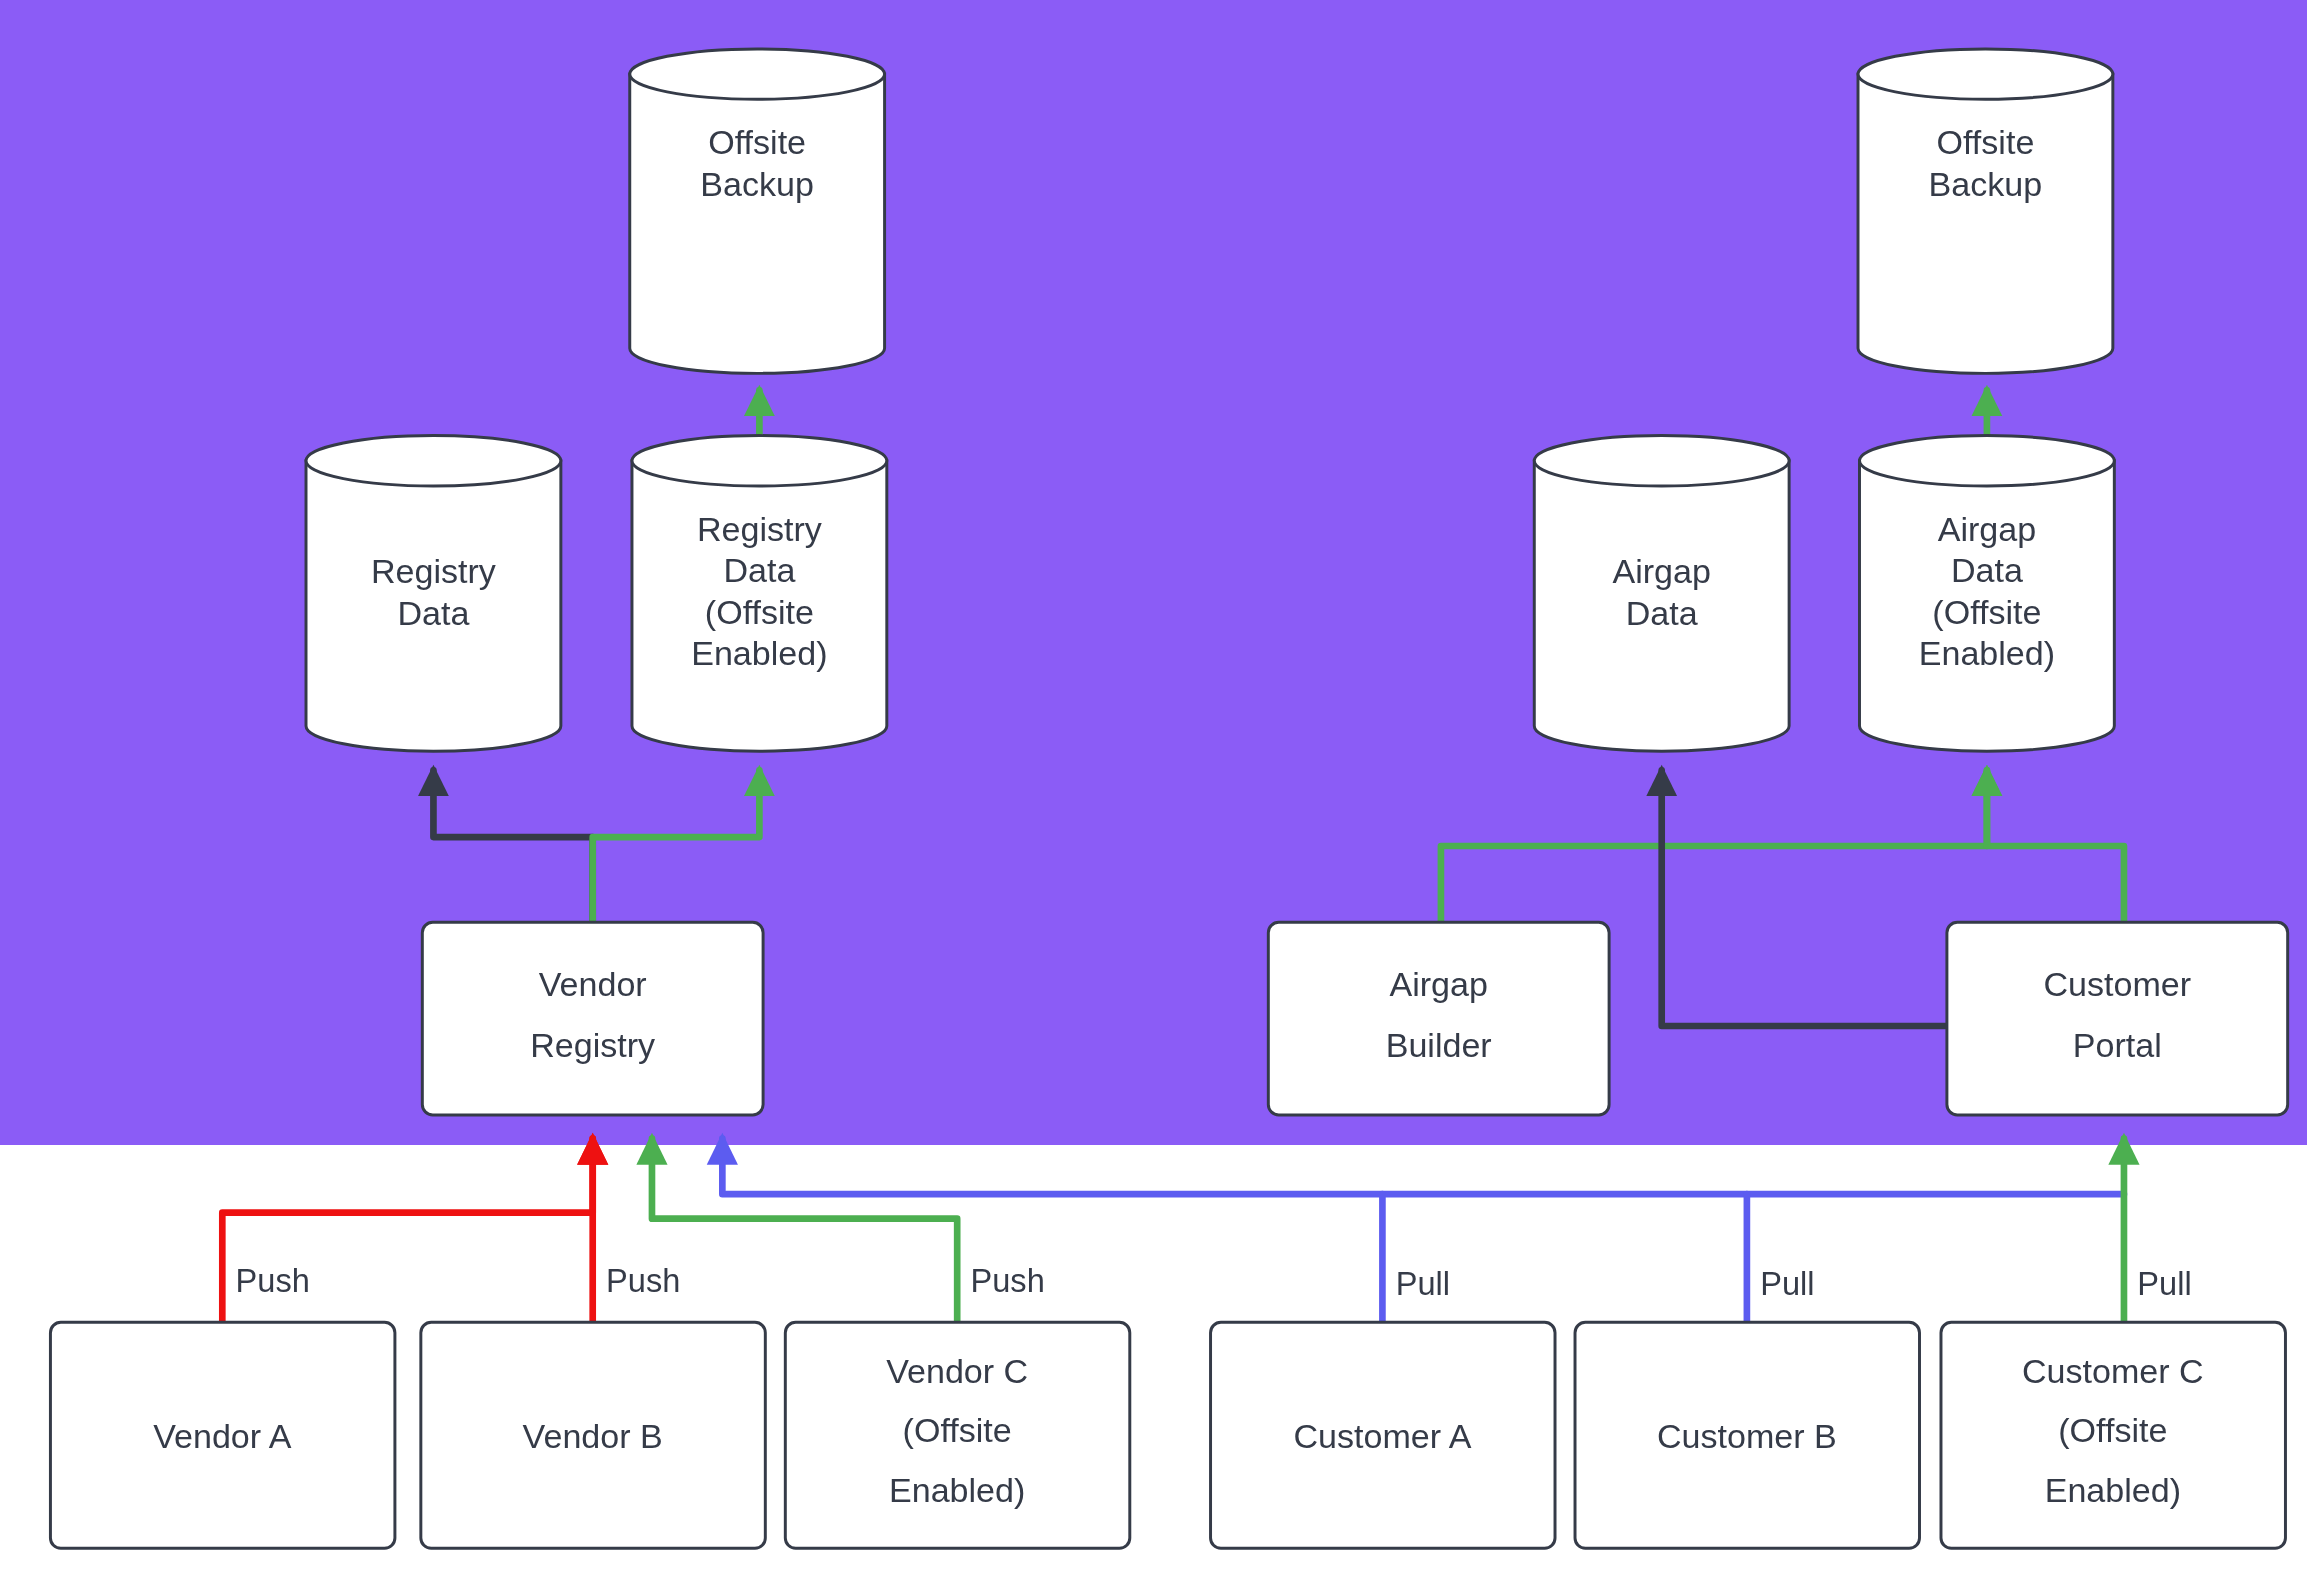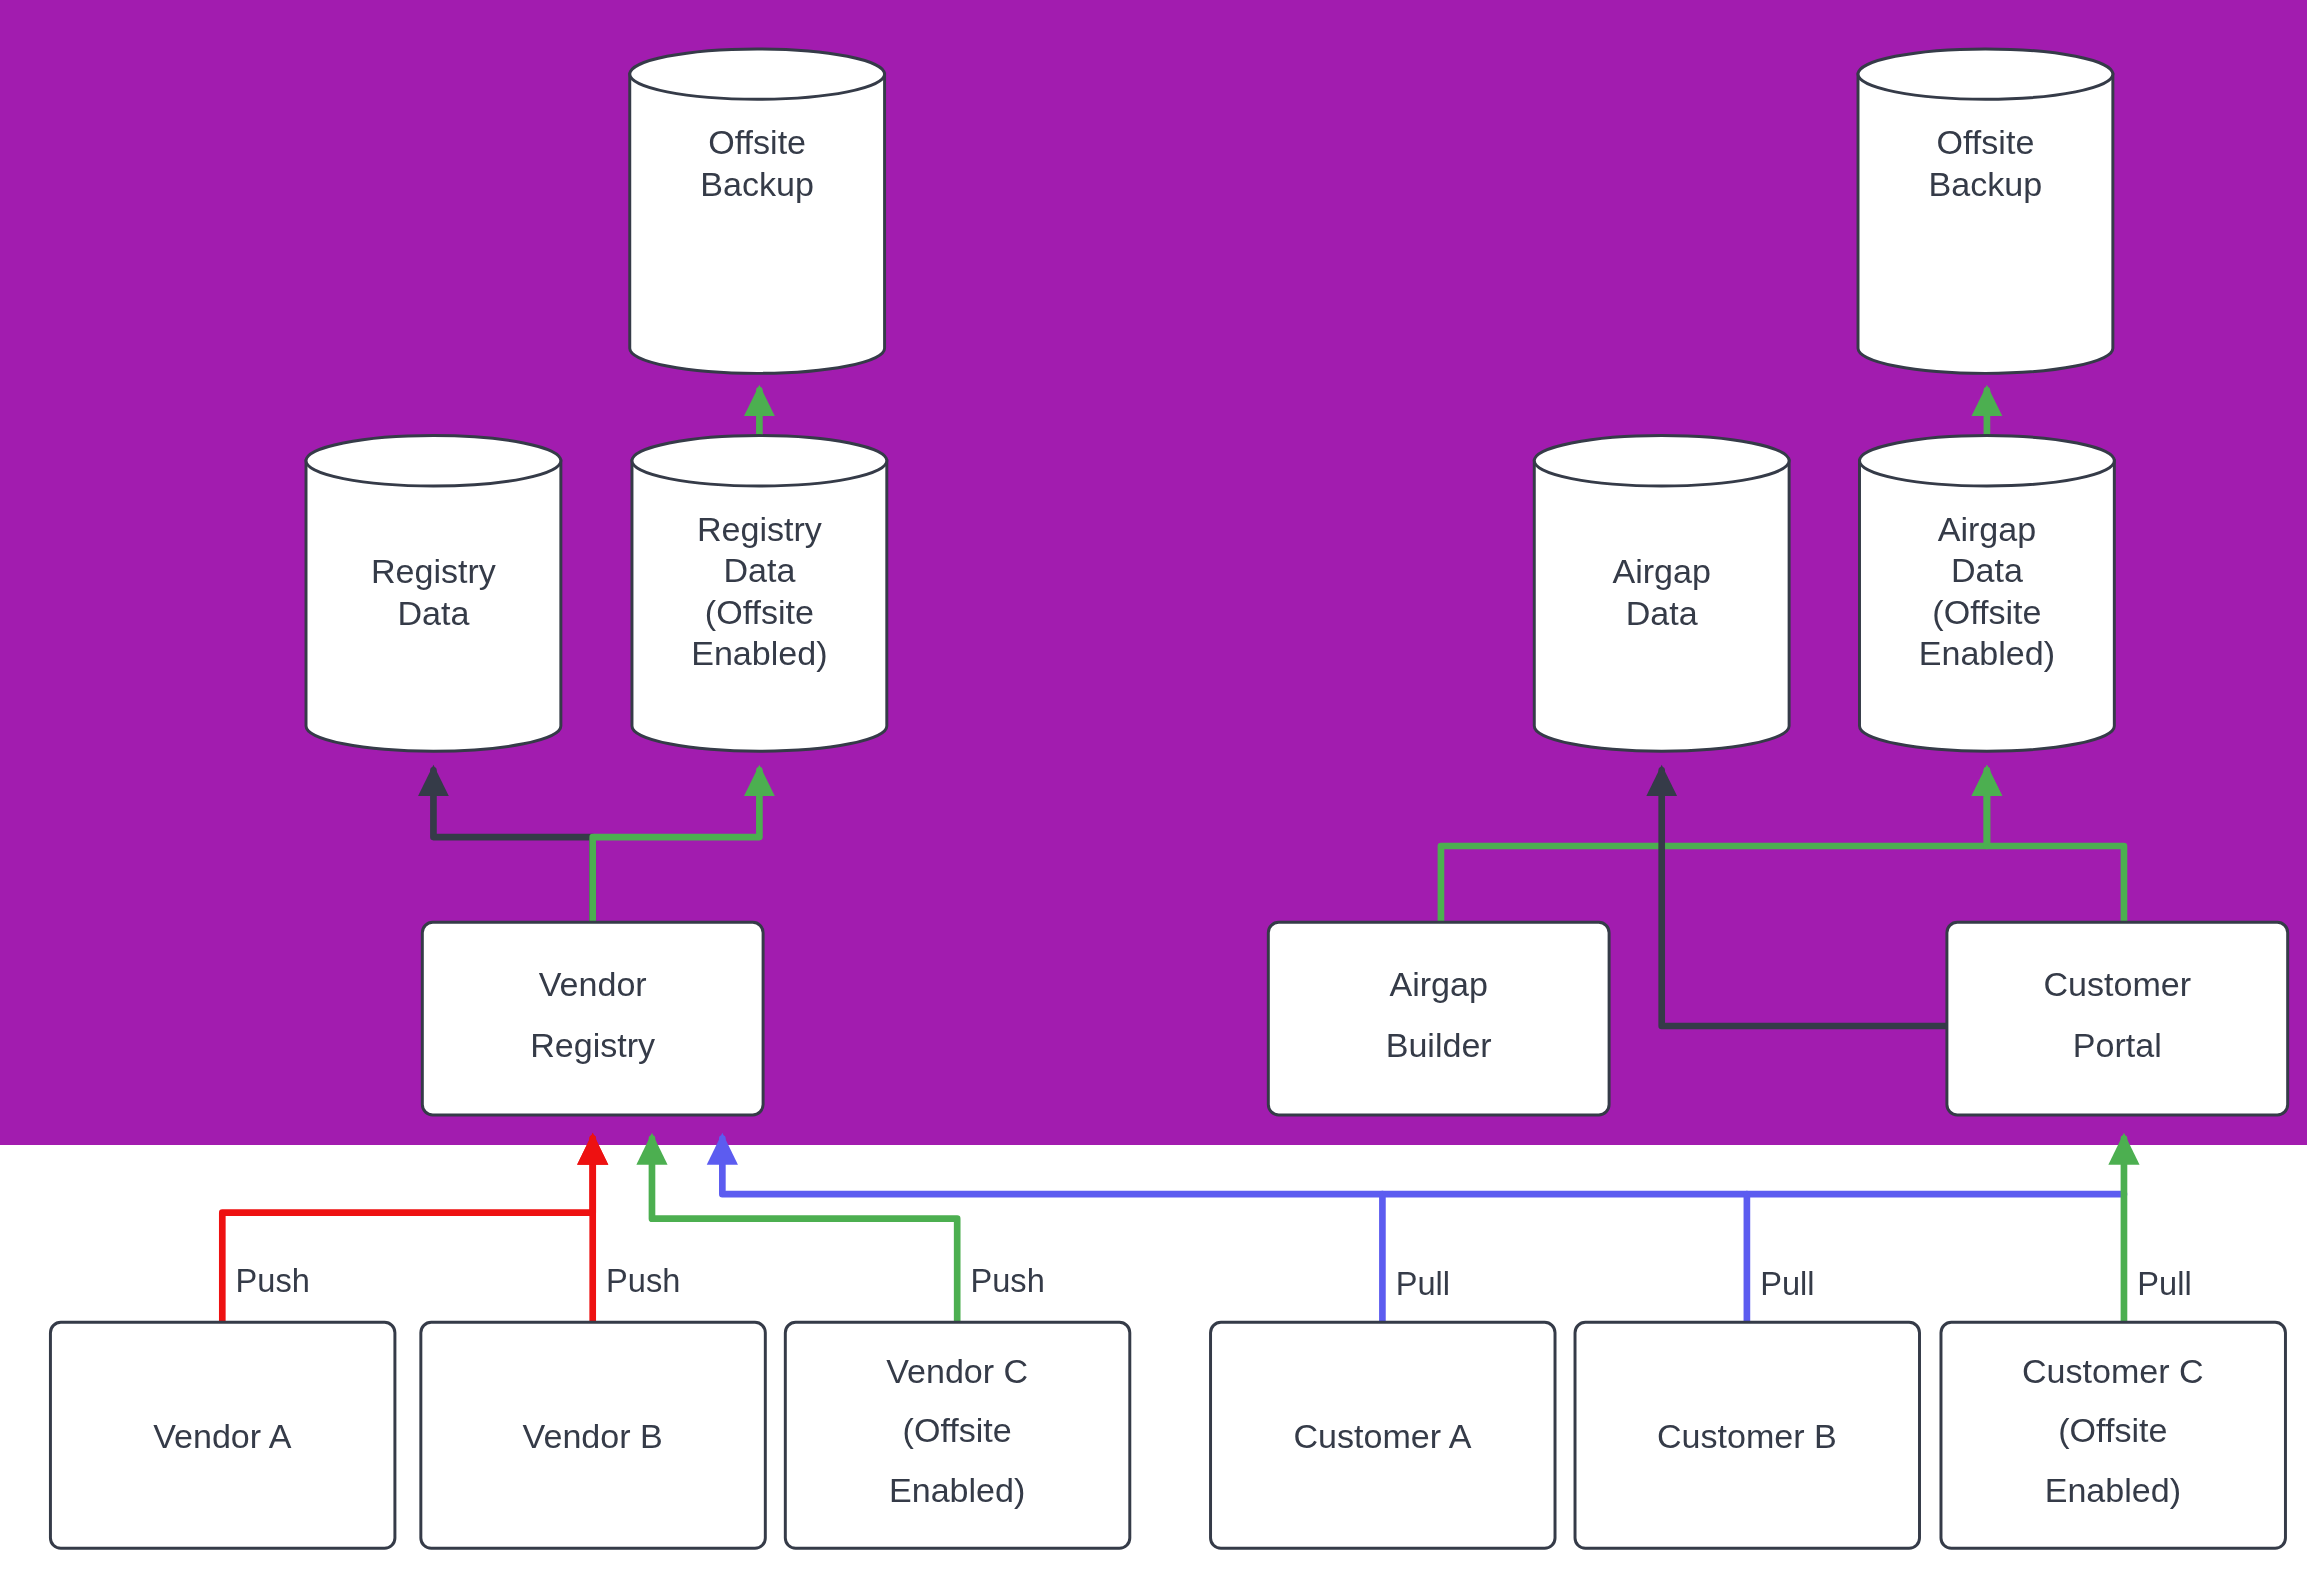--- a/index.html
+++ b/index.html
@@ -1,18 +1,18 @@
 <!DOCTYPE html>
 <html style="font-size:12px"><head>
 <meta charset="utf-8">
 <style>
   html,body{margin:0;padding:0;background:#ffffff;}
   body{width:2307px;height:1592px;overflow:hidden;
        font-family:"Liberation Sans","DejaVu Sans",sans-serif;}
-  #stage{position:relative;width:2307px;height:1145px;background:#a21caf;}
+  #stage{position:relative;width:2307px;height:1145px;background:#8b5cf6;}
   svg#diagram{position:absolute;left:0;top:0;width:2307px;height:1592px;display:block;}
   .nodeText{font-family:"Liberation Sans","DejaVu Sans",sans-serif;
             font-size:46px;fill:#353b48;text-anchor:middle;dominant-baseline:middle;}
   .edgeLabel{font-family:"Liberation Sans","DejaVu Sans",sans-serif;
              font-size:44px;fill:#353b48;text-anchor:start;dominant-baseline:middle;}
   .shape{fill:#ffffff;stroke:#353b48;stroke-width:4;}
   .cylBody{fill:#ffffff;stroke:#353b48;stroke-width:4;}
   .cylTop{fill:#ffffff;stroke:#353b48;stroke-width:4;}
   .link{fill:none;stroke-width:9;stroke-linecap:round;stroke-linejoin:round;}
 </style>

